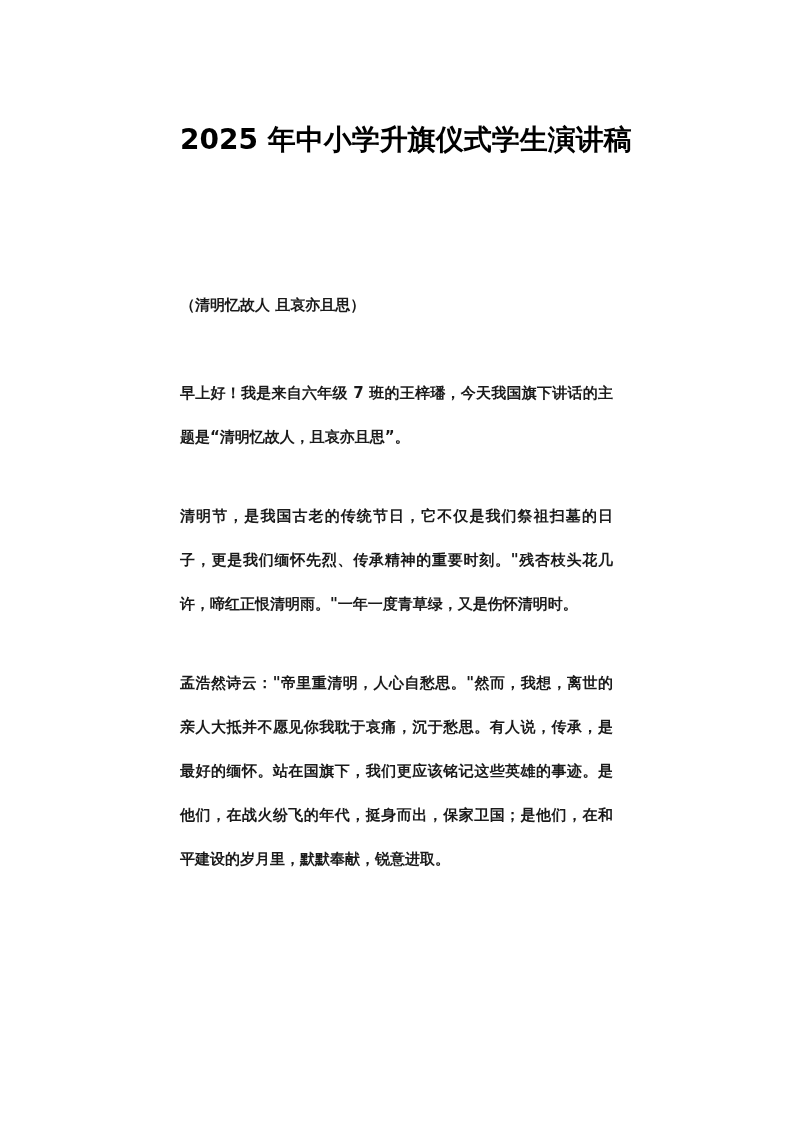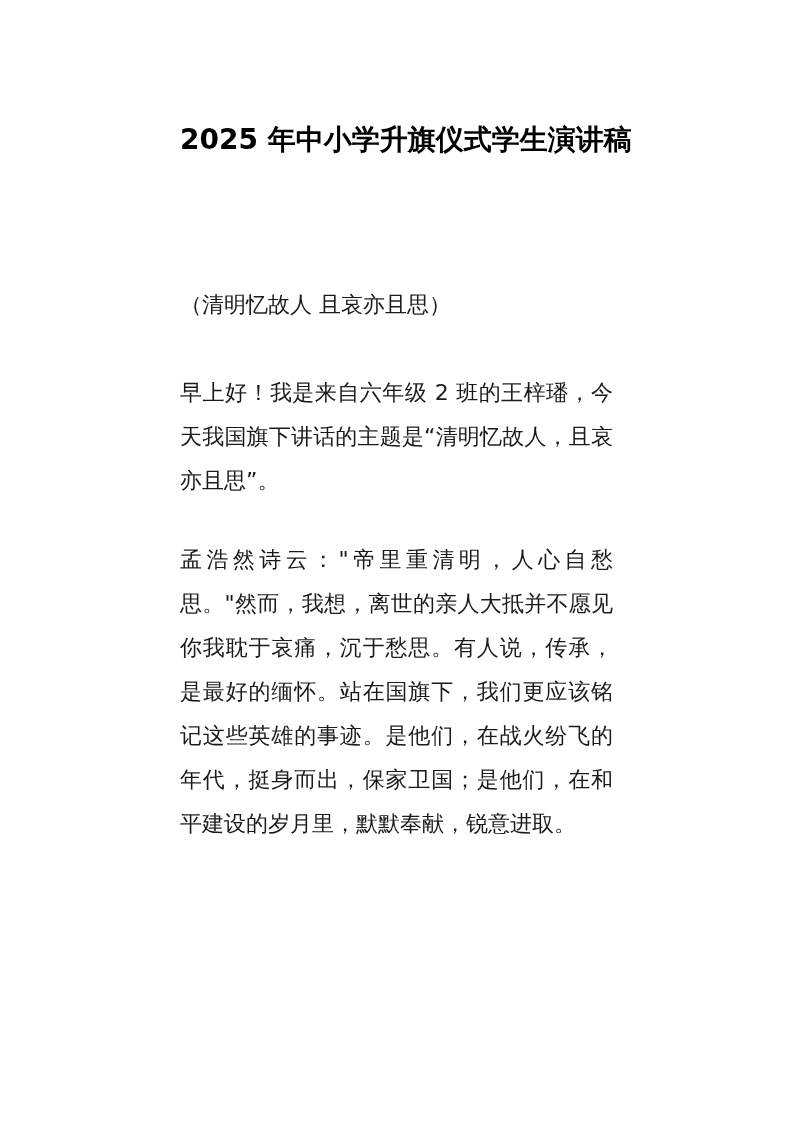--- a/index.html
+++ b/index.html
@@ -23,36 +23,38 @@
     margin: 0 0 123px 0;
     font-size: 28px;
     line-height: 40px;
     font-weight: bold;
     text-align: center;
     color: #000000;
     white-space: nowrap;
   }
   .para {
     margin: 0 0 35px 0;
-    font-size: 22px;
+    font-size: 15px;
     line-height: 44px;
     text-align: justify;
     text-justify: inter-ideograph;
     word-break: break-all;
+    font-weight: bold;
   }
   .para-first {
     margin-bottom: 44px;
   }
 </style>
 </head>
 <body>
 
 <div class="page">
   <h1 class="doc-title">2025 年中小学升旗仪式学生演讲稿</h1>
 
   <p class="para para-first">（清明忆故人 且哀亦且思）</p>
 
 
-  <p class="para">早上好！我是来自六年级 2 班的王梓璠，今天我国旗下讲话的主题是“清明忆故人，且哀亦且思”。</p>
+  <p class="para">早上好！我是来自六年级 7 班的王梓璠，今天我国旗下讲话的主题是“清明忆故人，且哀亦且思”。</p>
 
+  <p class="para">清明节，是我国古老的传统节日，它不仅是我们祭祖扫墓的日子，更是我们缅怀先烈、传承精神的重要时刻。"残杏枝头花几许，啼红正恨清明雨。"一年一度青草绿，又是伤怀清明时。</p>
 
   <p class="para">孟浩然诗云："帝里重清明，人心自愁思。"然而，我想，离世的亲人大抵并不愿见你我耽于哀痛，沉于愁思。有人说，传承，是最好的缅怀。站在国旗下，我们更应该铭记这些英雄的事迹。是他们，在战火纷飞的年代，挺身而出，保家卫国；是他们，在和平建设的岁月里，默默奉献，锐意进取。</p>
 </div>
 
 </body></html>

